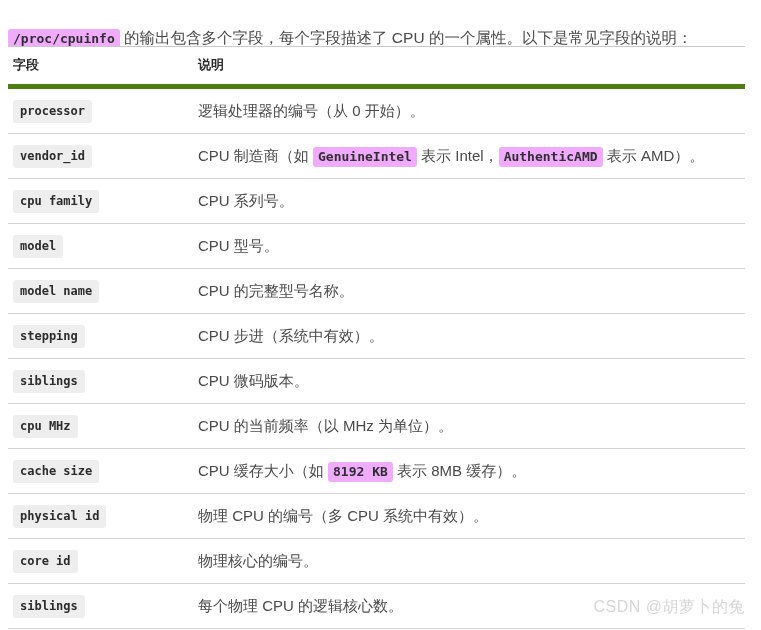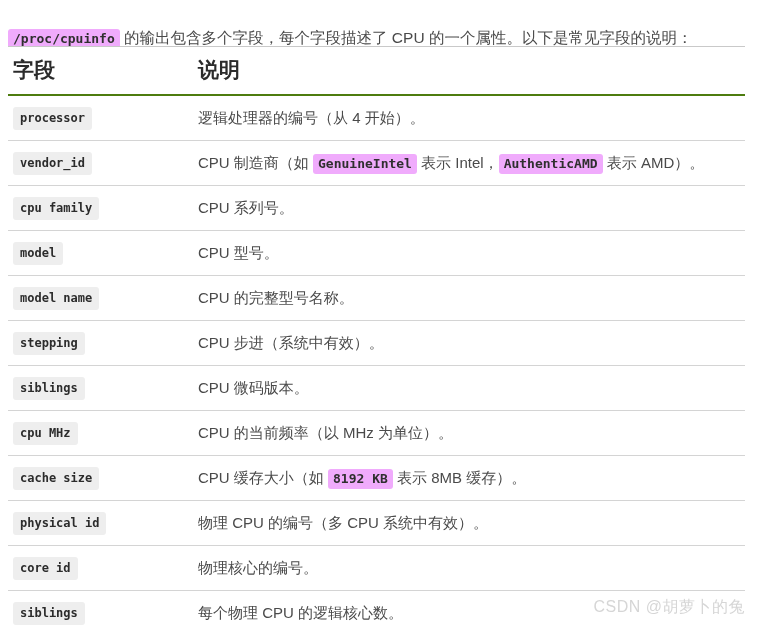--- a/index.html
+++ b/index.html
@@ -53,26 +53,26 @@
     top: 46px;
     width: 737px;
     border-collapse: collapse;
     table-layout: fixed;
   }
   .tbl col.c1 { width: 177px; }
   .tbl col.c2 { width: 560px; }
 
   .tbl thead th {
     text-align: left;
-    font-size: 21px;
+    font-size: 13px;
     font-weight: 700;
     color: #2b2b2b;
     padding: 9px 0 10px 5px;
     border-top: 1px solid #c9c9c9;
-    border-bottom: 2px solid #4d7c0f;
+    border-bottom: 5px solid #4d7c0f;
     background: #ffffff;
   }
   .tbl thead th.h2 { padding-left: 13px; }
 
   .tbl tbody td {
     border-bottom: 1px solid #d4d4d4;
     padding: 0;
     height: 44px;
     vertical-align: middle;
     font-size: 15px;
@@ -120,21 +120,21 @@
       </colgroup>
     <thead>
       <tr>
         <th class="h1">字段</th>
         <th class="h2">说明</th>
       </tr>
     </thead>
     <tbody id="tbody">
         <tr>
           <td class="field"><span class="field-code">processor</span></td>
-          <td class="desc"><span>逻辑处理器的编号（从 4 开始）。</span></td>
+          <td class="desc"><span>逻辑处理器的编号（从 0 开始）。</span></td>
         </tr>
         <tr>
           <td class="field"><span class="field-code">vendor_id</span></td>
           <td class="desc"><span>CPU 制造商（如 </span><code class="code">GenuineIntel</code><span> 表示 Intel，</span><code class="code">AuthenticAMD</code><span> 表示 AMD）。</span></td>
         </tr>
         <tr>
           <td class="field"><span class="field-code">cpu family</span></td>
           <td class="desc"><span>CPU 系列号。</span></td>
         </tr>
         <tr>

